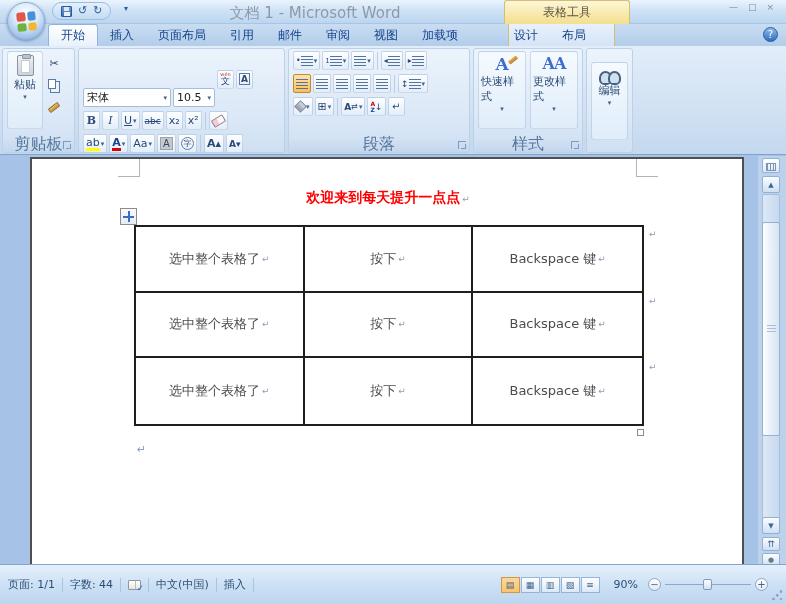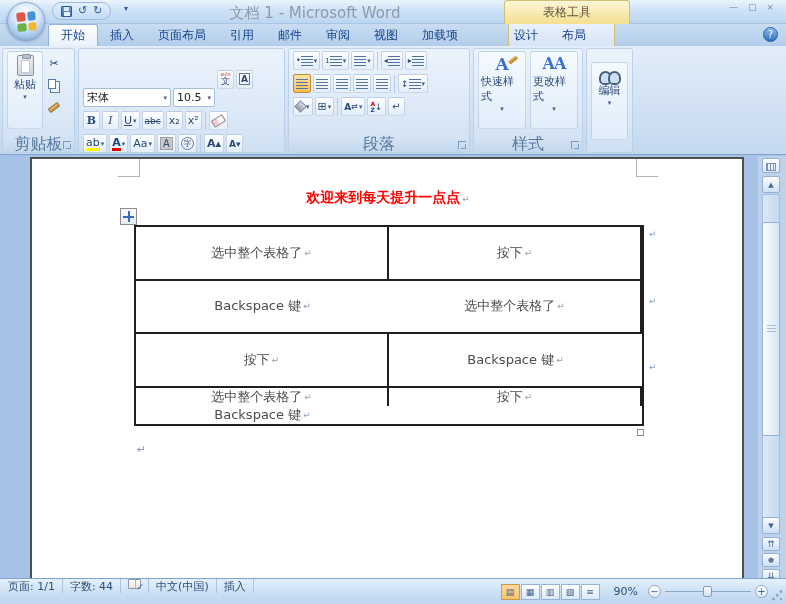--- a/index.html
+++ b/index.html
@@ -124,21 +124,21 @@
   .cm-r { position:absolute; left:604px; top:0; width:22px; height:18px;
     border-left:1px solid #b3b3b3; border-bottom:1px solid #b3b3b3; }
   .heading { position:absolute; left:100px; width:512px; top:30px; text-align:center;
     font-weight:bold; font-size:14px; color:#ff0000; cursor:text; }
   .pm { font-size:9px; color:#8aa0b8; font-weight:normal; margin-left:2px; }
   .thandle { position:absolute; left:88px; top:49px; width:17px; height:17px; border:1px solid #8c8c8c;
     background:linear-gradient(#fafcfe,#e4ebf4); cursor:move; }
   .thandle::before { content:""; position:absolute; left:7px; top:2px; width:2px; height:11px; background:#3b6cc4; }
   .thandle::after  { content:""; position:absolute; top:7px; left:2px; width:11px; height:2px; background:#3b6cc4; }
   .wtable { position:absolute; left:102px; top:66px; width:510px; height:201px;
-    border:2px solid #1f1f1f; display:grid; grid-template-columns:1fr 1fr; grid-template-rows:1fr 1fr 1fr;
+    border:2px solid #1f1f1f; display:grid; grid-template-columns:1fr 1fr 1fr; grid-template-rows:1fr 1fr 1fr;
     background:#fff; }
   .cell { border-right:2px solid #1f1f1f; border-bottom:2px solid #1f1f1f; display:flex;
     align-items:center; justify-content:center; font-size:13px; color:#4c4c4c; cursor:text; }
   .cell:nth-child(3n) { border-right:none; }
   .cell:nth-child(n+7) { border-bottom:none; }
   .rowend { position:absolute; left:617px; font-size:9px; color:#8aa0b8; }
   .tresize { position:absolute; left:605px; top:270px; width:7px; height:7px; border:1px solid #8c8c8c;
     background:#fff; cursor:nwse-resize; }
   .afterpm { position:absolute; left:105px; top:284px; font-size:11px; color:#8aa0b8; }
 
@@ -153,23 +153,23 @@
     background:linear-gradient(to right,#fdfefe,#e9f0f8 50%,#d8e4f3); border:1px solid #93b1d4;
     border-radius:2px; cursor:grab; }
   .sthumb::after { content:""; position:absolute; left:4px; top:50%; margin-top:-4px; width:9px; height:8px;
     background:repeating-linear-gradient(to bottom,#a9bdd6 0 1px,transparent 1px 3px); }
   .ruler-btn { position:absolute; left:4px; top:2px; width:18px; height:15px; border:1px solid #93b1d4;
     border-radius:2px; background:linear-gradient(#ffffff,#dfe9f5); cursor:pointer; }
   .ruler-btn::after { content:""; position:absolute; left:3px; top:4px; right:3px; height:6px;
     background:repeating-linear-gradient(to right,#7d94b5 0 1px,transparent 1px 3px); border:1px solid #7d94b5; }
 
   
-  .statusbar { position:absolute; left:0; right:0; bottom:0; height:26px;
+  .statusbar { position:absolute; left:0; right:0; bottom:0; height:40px;
     background:linear-gradient(#e5f0fc,#cde1f5 50%,#bdd5ee); border-top:1px solid #7fa5cf;
-    display:flex; font-size:11px; color:#2c4e75; padding-left:8px; }
+    display:flex; align-items:center; font-size:11px; color:#2c4e75; padding-left:8px; }
   .sdiv { width:1px; height:14px; background:#a9c4e0; margin:0 7px; }
   .sitem { cursor:pointer; white-space:nowrap; }
   .book-ico { width:13px; height:10px; background:linear-gradient(#ffffff,#e9e5d9); border:1px solid #8f96a3;
     border-radius:1px; position:relative; display:inline-block; cursor:pointer; }
   .book-ico::before { content:""; position:absolute; left:6px; top:0; bottom:0; width:1px; background:#b7bcc6; }
   .book-ico .chk { position:absolute; right:-4px; bottom:-4px; color:#2f6ec0; font-size:9px; font-weight:bold; }
   .sright { margin-left:auto; display:flex; align-items:center; margin-right:18px; }
   .vb { width:19px; height:16px; border:1px solid #96b4d6; background:linear-gradient(#fdfeff,#dbe9f7);
     display:flex; align-items:center; justify-content:center; font-size:9px; color:#41638c;
     margin-left:1px; cursor:pointer; }

